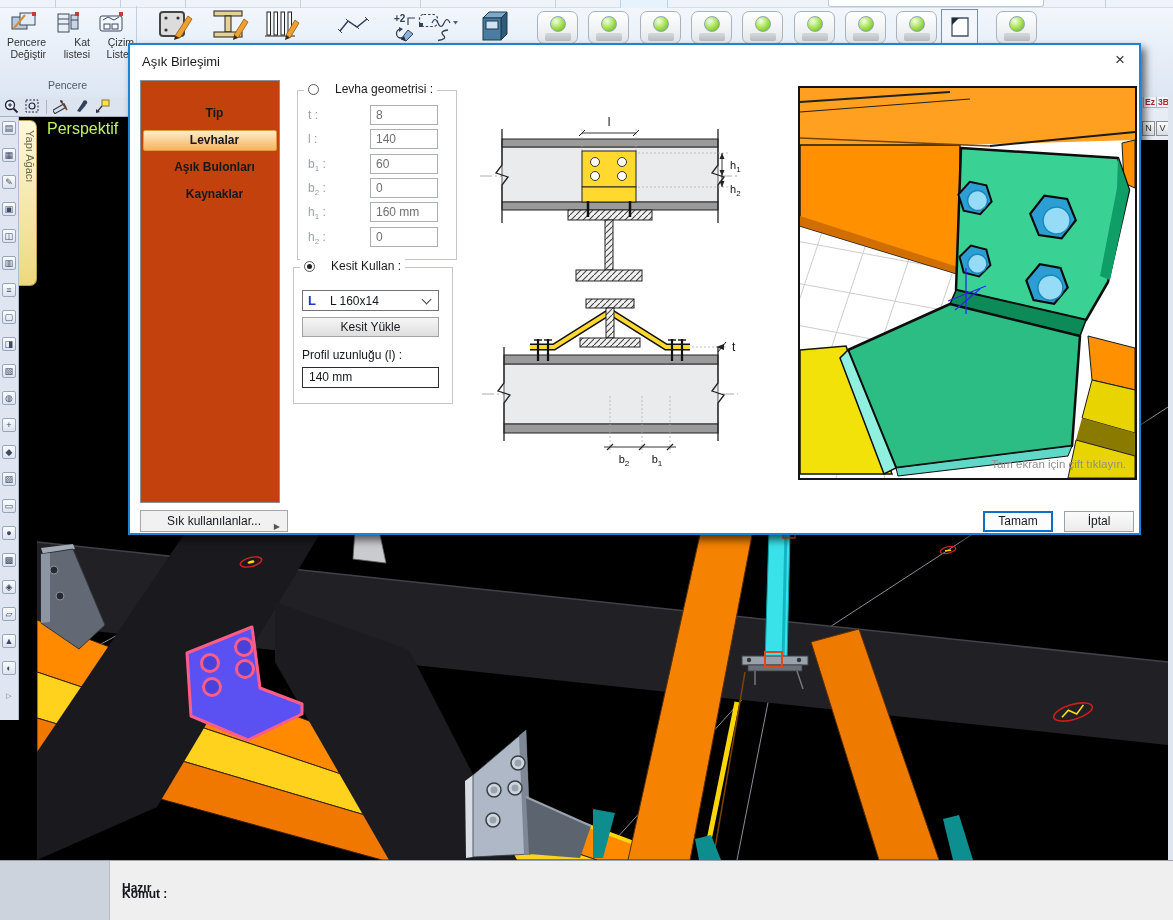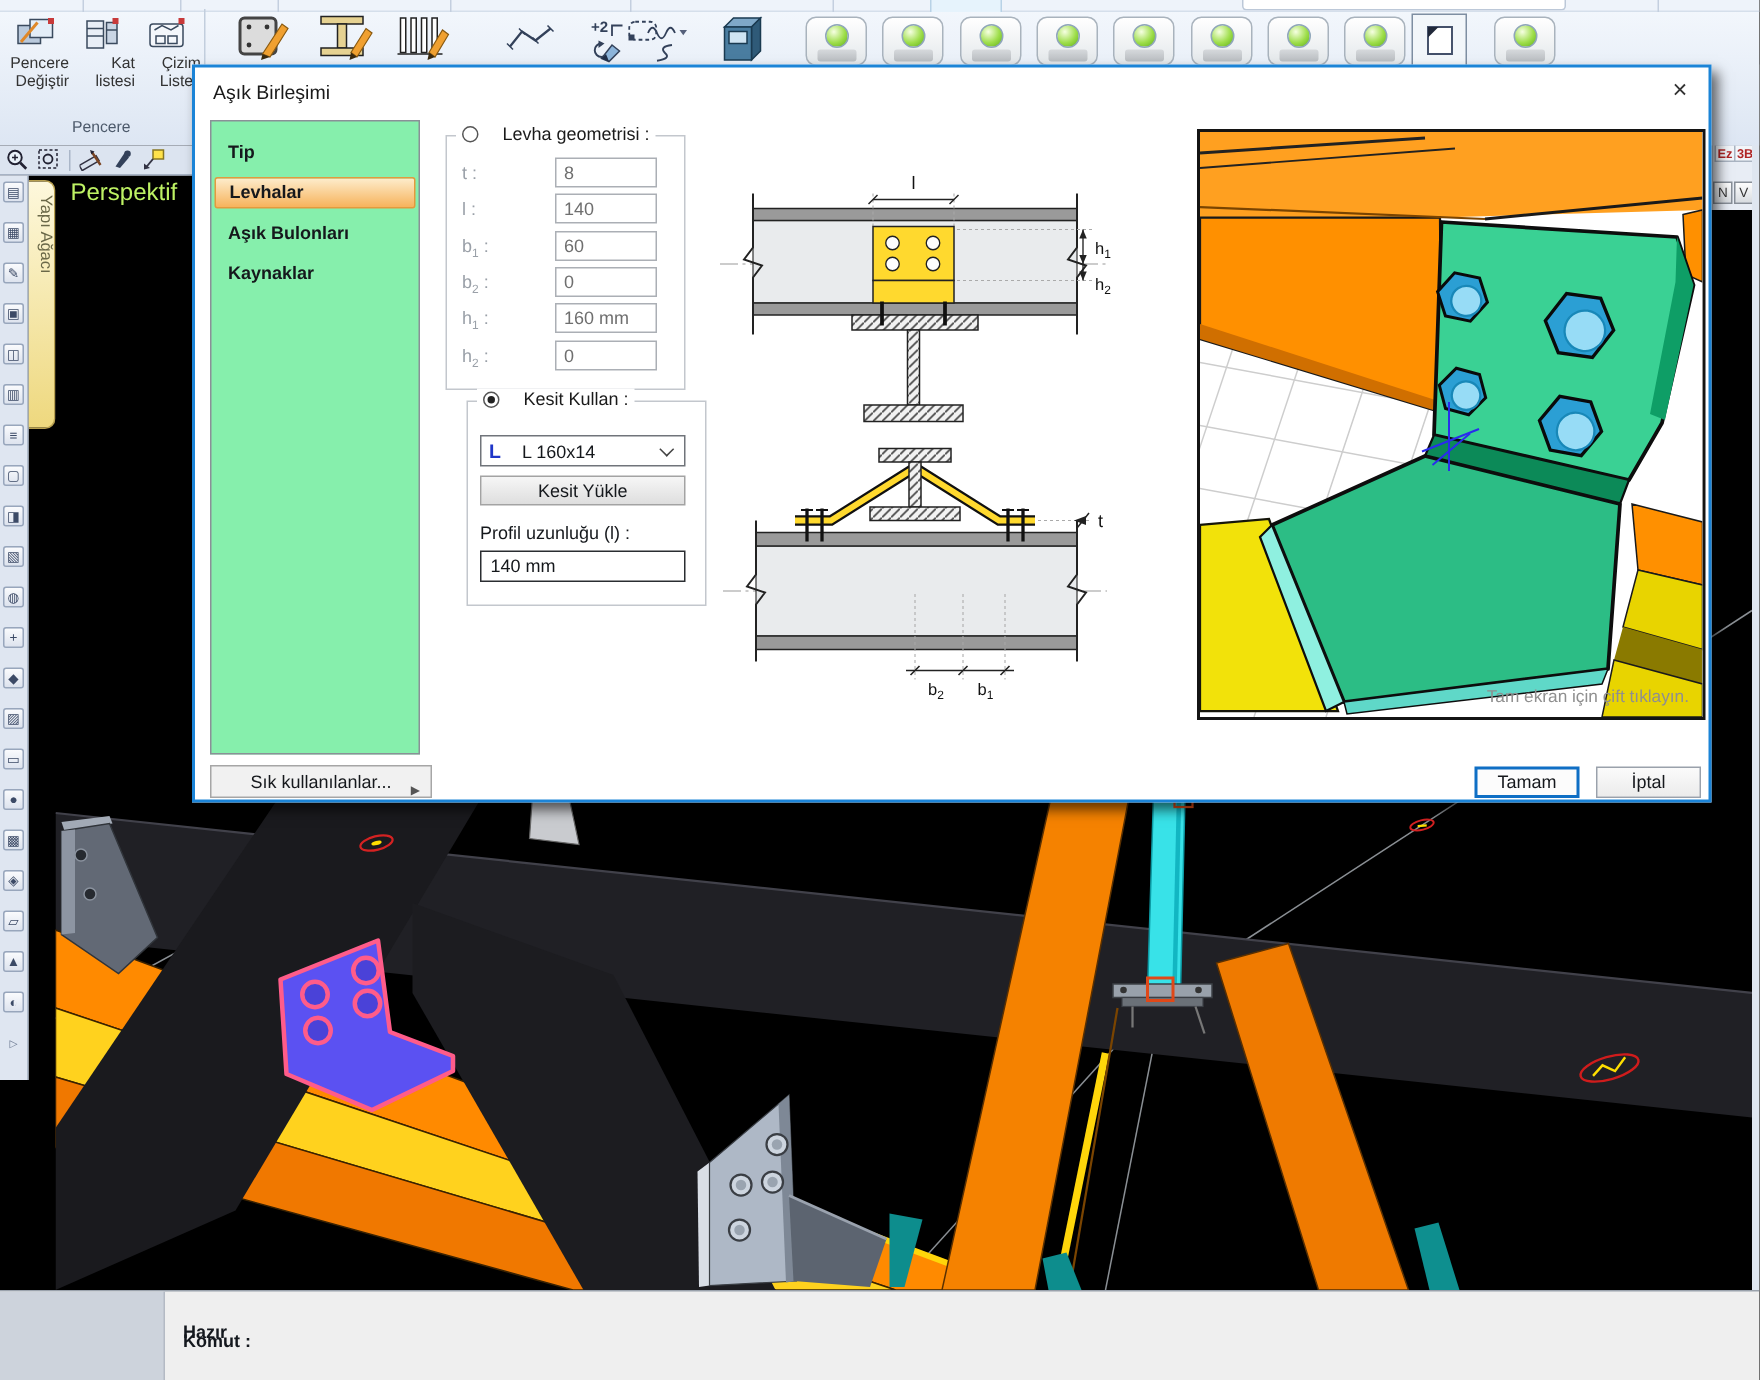--- a/index.html
+++ b/index.html
@@ -51,21 +51,21 @@
   
   .statusbar { position:absolute; left:0; top:860px; width:1173px; height:60px; background:#efefef; border-top:1px solid #9aa2ac; z-index:6; }
   .statusleft { position:absolute; left:0; top:0; width:110px; height:60px; background:#cdd3dc; border-right:1px solid #b4bac4; }
   .st1 { position:absolute; left:122px; top:20px; font-size:12px; font-weight:700; color:#14181e; }
   .st2 { position:absolute; left:122px; top:26px; font-size:12px; font-weight:700; color:#14181e; }
 
   
   .dialog { position:absolute; left:128px; top:43px; width:1013px; height:492px; background:#fff; border:2px solid #1b84d7; z-index:50; box-shadow:4px 5px 8px rgba(0,0,0,.6); }
   .dlg-title { position:absolute; left:12px; top:9px; font-size:13px; color:#1a1a1a; }
   .dlg-close { position:absolute; right:14px; top:5px; font-size:17px; color:#333; cursor:pointer; line-height:20px; }
-  .tabpanel { position:absolute; left:10px; top:35px; width:140px; height:423px; border:1px solid #8a9097; background:#86efac; padding-top:10px; }
+  .tabpanel { position:absolute; left:10px; top:35px; width:140px; height:423px; border:1px solid #8a9097; background:#c2410c; padding-top:22px;text-align:center; }
   .tpitem { height:21px; line-height:21px; margin:0 2px 6px 2px; padding-left:9px; font-size:12px; font-weight:600; color:#15181c; }
   .tpitem.sel { background:linear-gradient(#fdeccb,#f7b35c); border:1px solid #e39a3e; border-radius:2px; line-height:19px; }
   .fs { position:absolute; border:1px solid #c3c7cd; }
   .fs-legend { position:absolute; top:-9px; left:6px; background:#fff; padding:0 4px; font-size:12px; color:#1a1a1a; display:flex; align-items:center; gap:16px; }
   .radio { width:11px; height:11px; border:1px solid #555; border-radius:50%; background:#fff; display:inline-flex; align-items:center; justify-content:center; }
   .radio .dot { width:5px; height:5px; border-radius:50%; background:#222; }
   .flabel { position:absolute; left:10px; font-size:12px; color:#9aa0a8; }
   .flabel sub, .blabel sub { font-size:8px; }
   .finput { position:absolute; left:72px; width:68px; height:20px; border:1px solid #abafb5; background:#fff; font-size:12px; color:#6f6f6f; line-height:18px; padding-left:5px; }
   .blabel { position:absolute; font-size:12px; color:#15181c; }
@@ -458,21 +458,21 @@
       <span class="flabel" style="top:66px"><span>b</span><sub>1</sub><span> :</span></span>
       <div class="finput" style="top:63px">60</div>
       <span class="flabel" style="top:90px"><span>b</span><sub>2</sub><span> :</span></span>
       <div class="finput" style="top:87px">0</div>
       <span class="flabel" style="top:114px"><span>h</span><sub>1</sub><span> :</span></span>
       <div class="finput" style="top:111px">160 mm</div>
       <span class="flabel" style="top:139px"><span>h</span><sub>2</sub><span> :</span></span>
       <div class="finput" style="top:136px">0</div>
     </div>
 
-    <div class="fs" style="left:181px; top:222px; width:160px; height:137px">
+    <div class="fs" style="left:163px; top:222px; width:160px; height:137px">
       <div class="fs-legend">
         <span class="radio">
             <span class="dot"></span>
           </span>
         <span>Kesit Kullan :</span>
       </div>
       <div class="combo">
         <span class="lglyph">L</span>
         <span class="cval">L 160x14</span>
         <span class="chev"></span>

